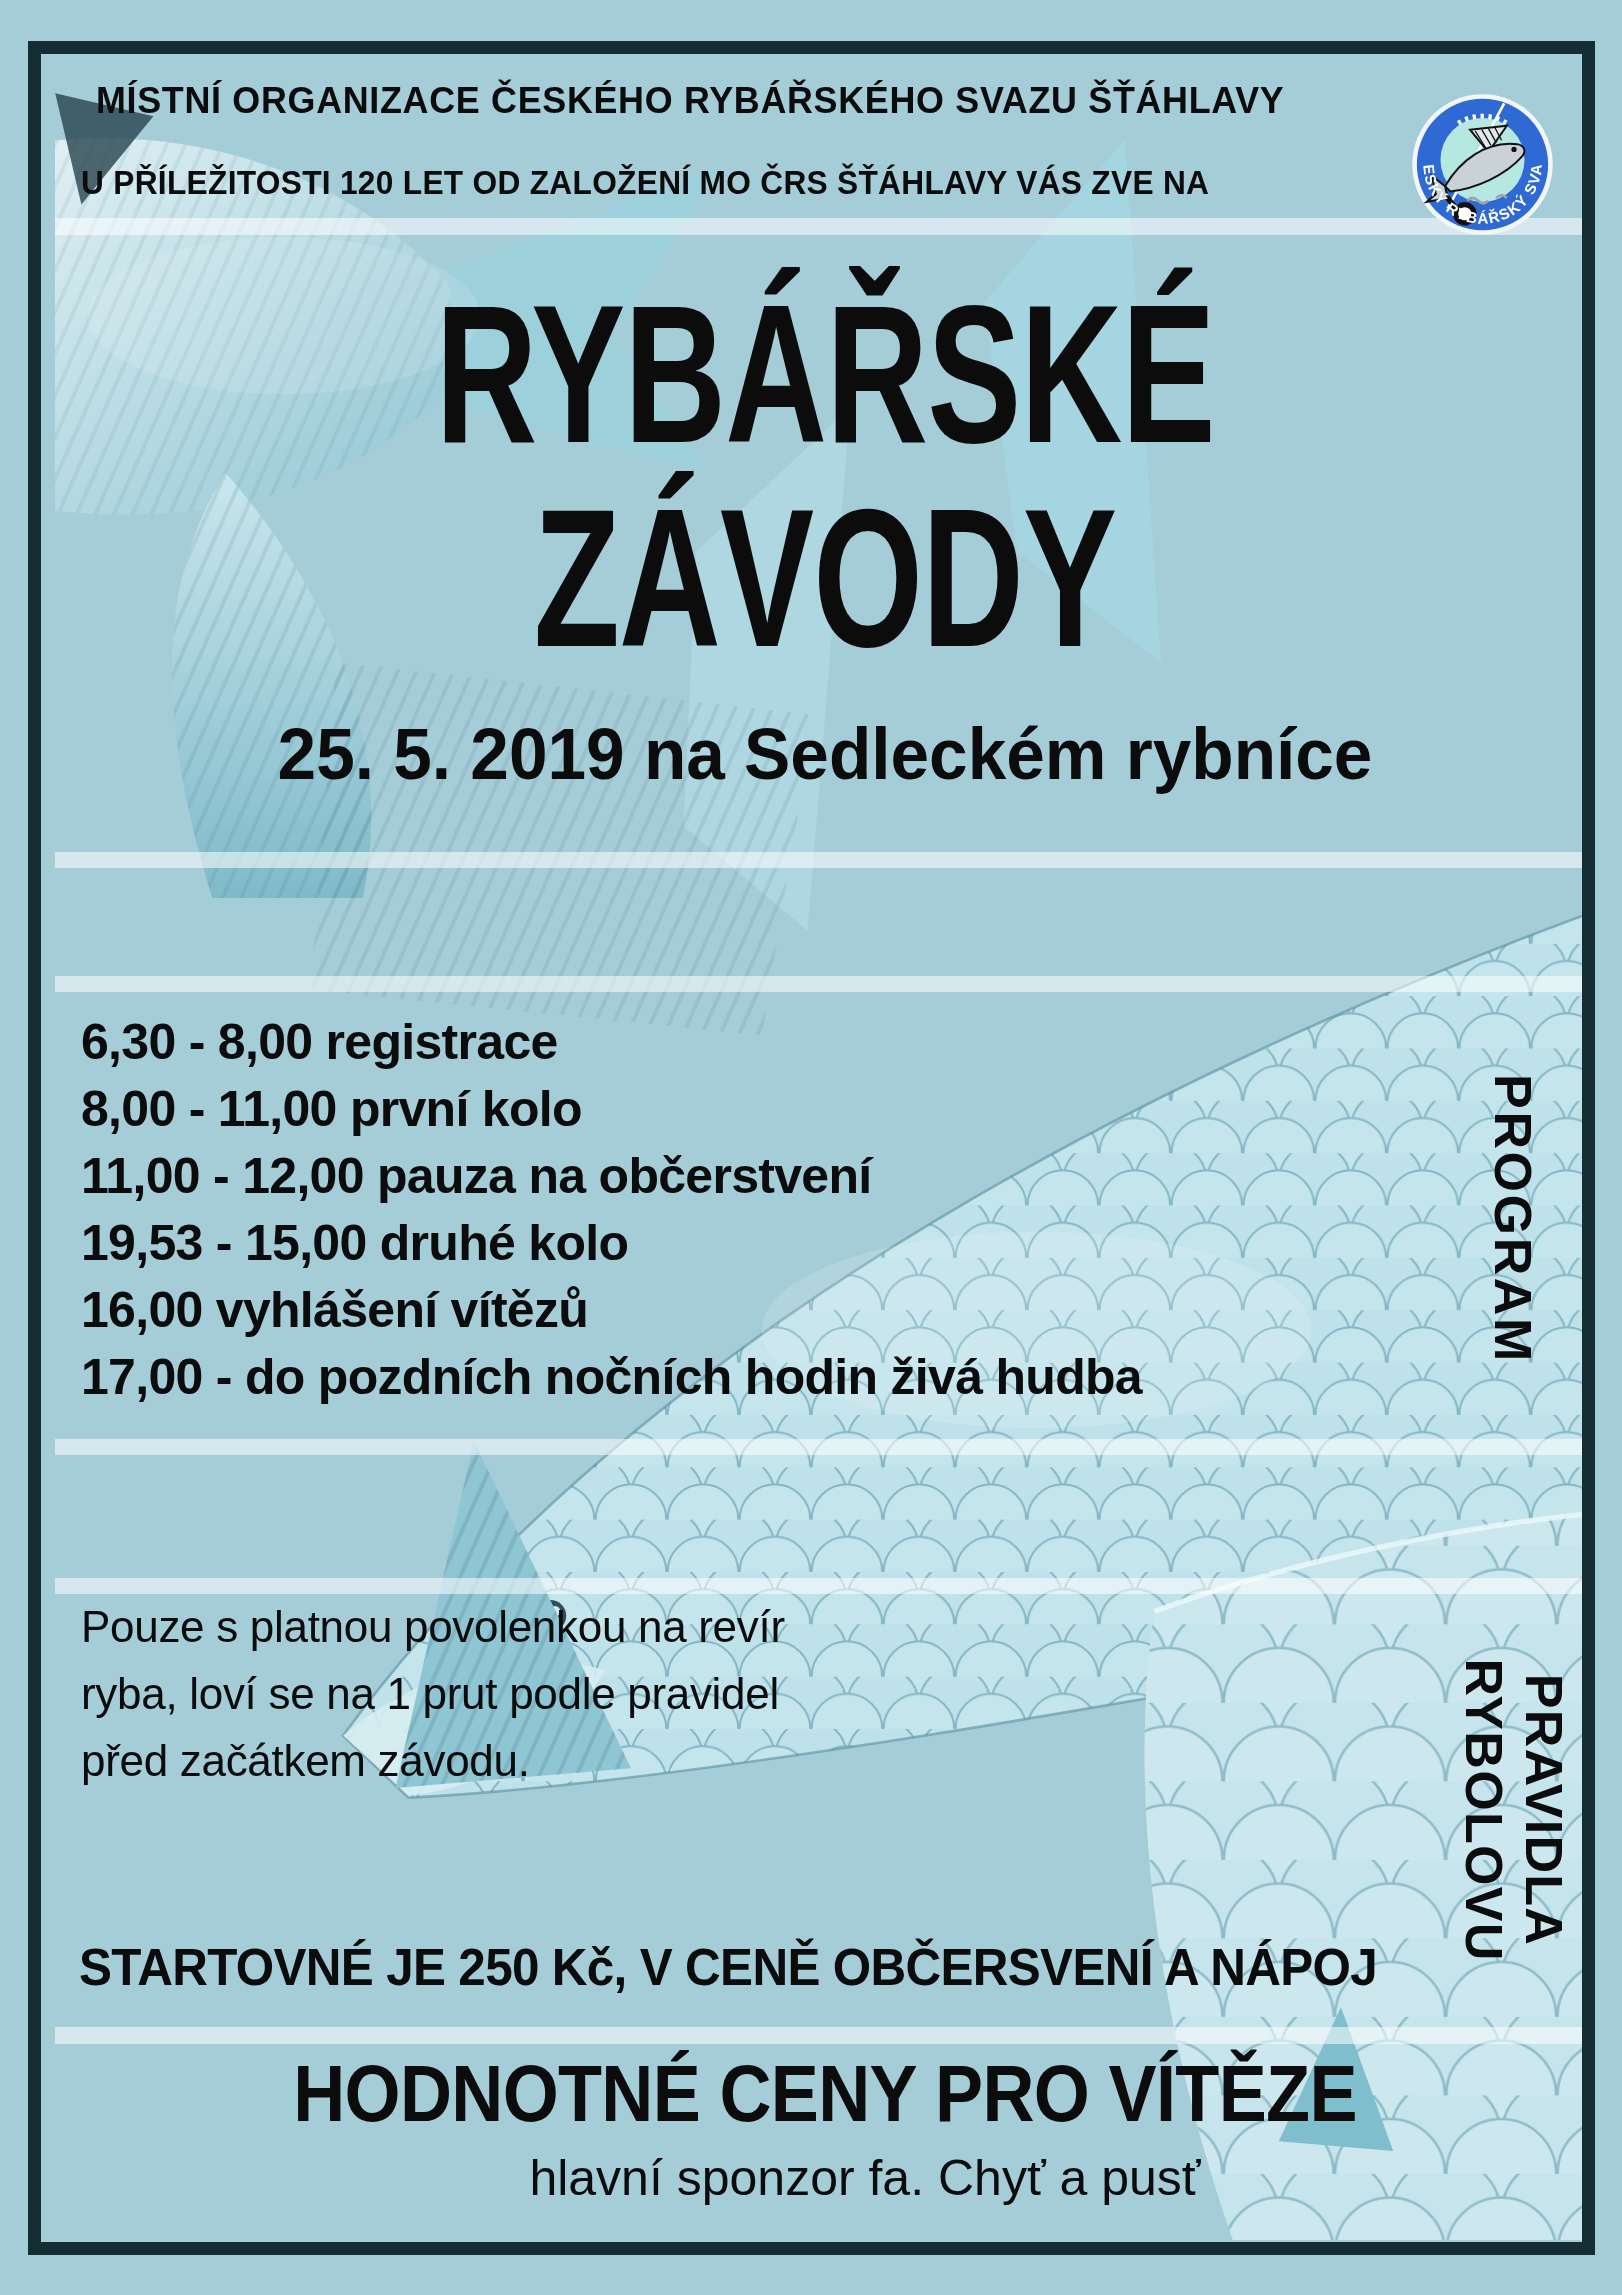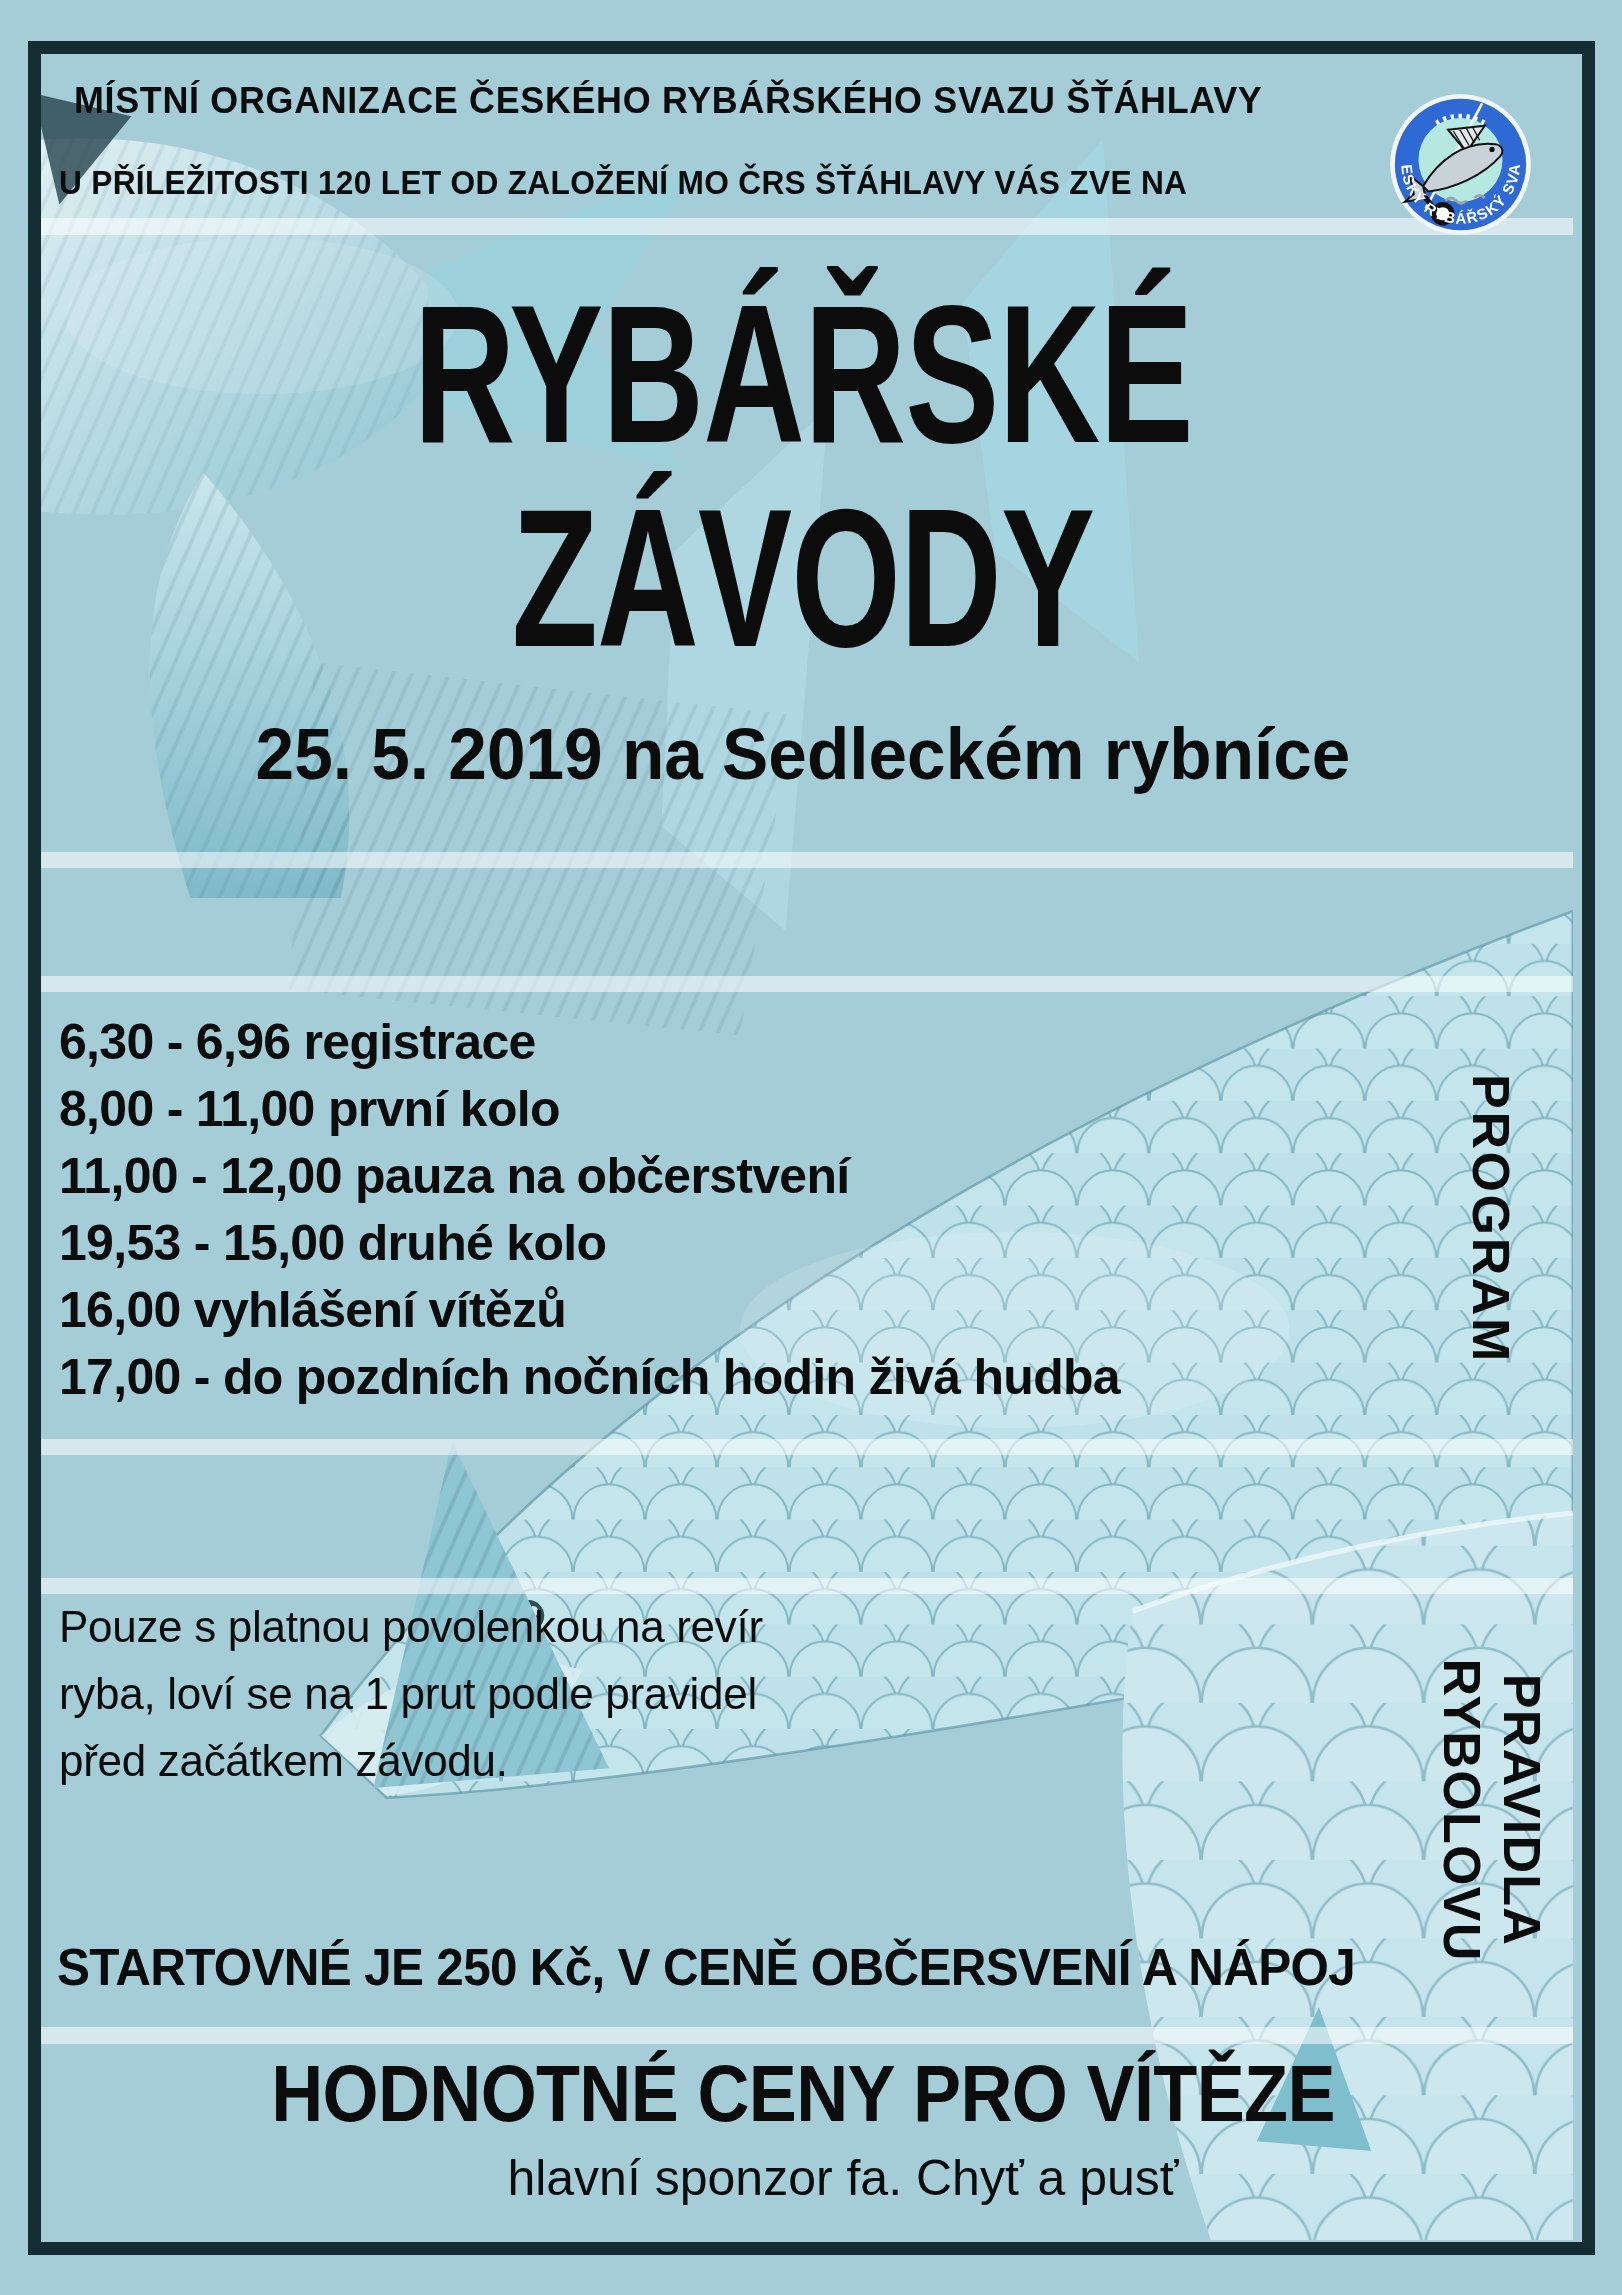--- a/index.html
+++ b/index.html
@@ -3,21 +3,21 @@
 <meta charset="utf-8">
 <style>
   html,body{margin:0;padding:0;}
   body{
     width:1622px;height:2295px;position:relative;overflow:hidden;
     background:#a5cdd8;
     font-family:"Liberation Sans","DejaVu Sans",sans-serif;
     color:#0c0c0c;
   }
   .content{
-    position:absolute;left:33px;top:54px;width:1540px;height:2186px;
+    position:absolute;left:55px;top:54px;width:1540px;height:2186px;
     overflow:hidden;
   }
   .frame{
     position:absolute;left:27.5px;top:41px;width:1567px;height:2214px;
     border:13.7px solid #132d33;box-sizing:border-box;
     pointer-events:none;z-index:50;
   }
   .bgart{position:absolute;left:0;top:0;z-index:1;}
   .stripe{
     position:absolute;left:0;width:100%;height:15.7px;
@@ -180,21 +180,21 @@
   </svg>
 
   <div class="txt title">
     <div>RYBÁŘSKÉ</div>
     <div>ZÁVODY</div>
   </div>
 
   <div class="txt date">25. 5. 2019 na Sedleckém rybníce</div>
 
   <div class="txt program">
-    <div>6,30 - 6,96 registrace</div>
+    <div>6,30 - 8,00 registrace</div>
     <div>8,00 - 11,00 první kolo</div>
     <div>11,00 - 12,00 pauza na občerstvení</div>
     <div>19,53 - 15,00 druhé kolo</div>
     <div>16,00 vyhlášení vítězů</div>
     <div>17,00 - do pozdních nočních hodin živá hudba</div>
   </div>
 
   <div class="vlabel vprogram">PROGRAM</div>
 
   <div class="txt rules">

